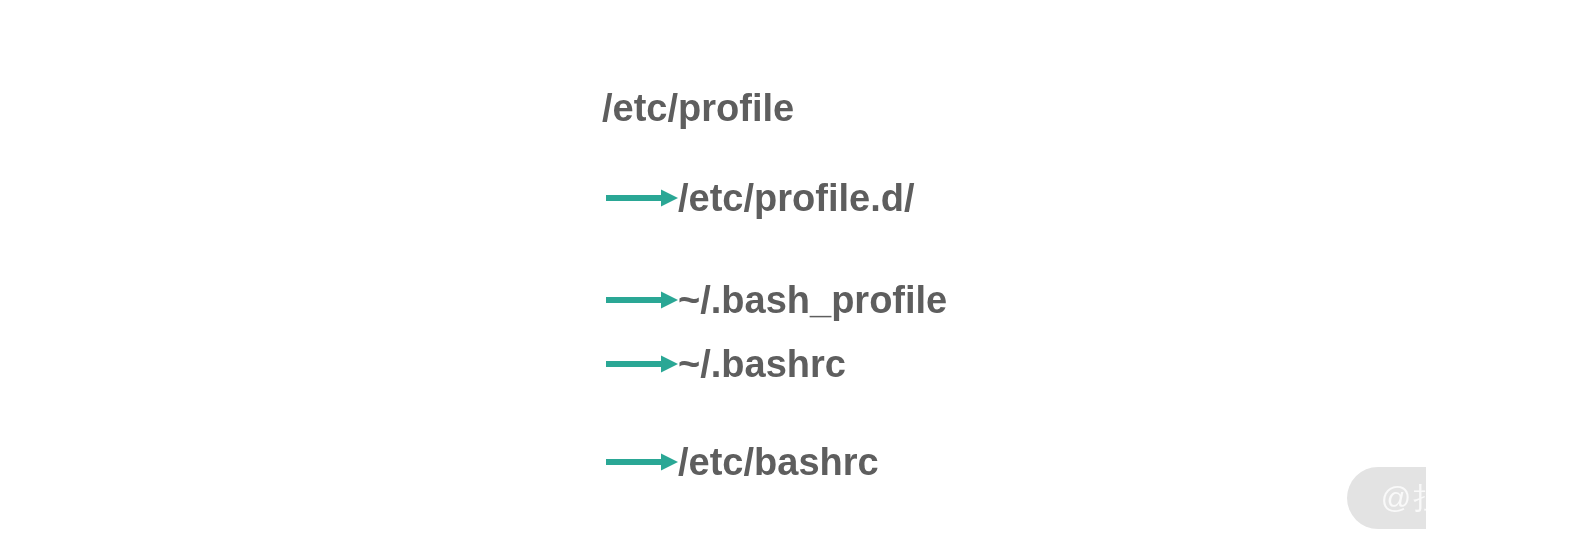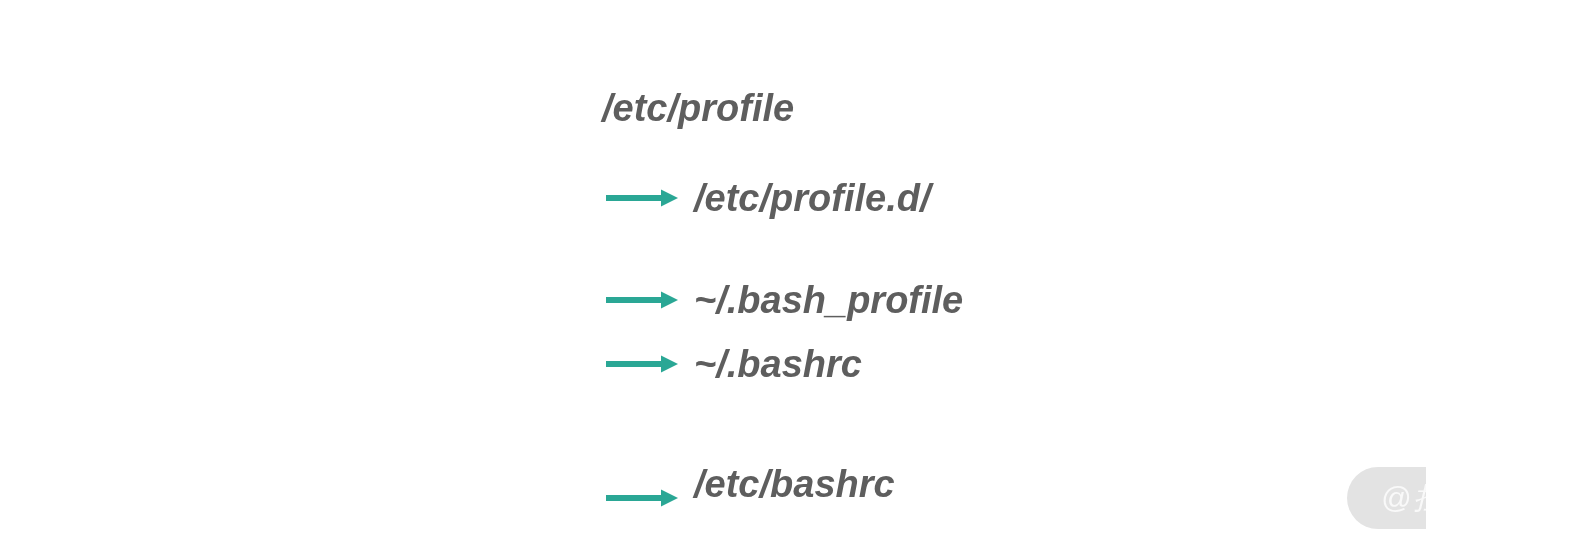--- a/index.html
+++ b/index.html
@@ -7,21 +7,20 @@
     padding: 0;
     background: #ffffff;
   }
   .canvas {
     position: relative;
     width: 1426px;
     height: 553px;
     background: var(--page-bg, #ffffff);
     overflow: hidden;
     font-family: "Liberation Sans", "DejaVu Sans", sans-serif;
-    font-style: italic;
   }
   .flow-title {
     position: absolute;
     left: 602px;
     top: 84px;
     height: 48px;
     line-height: 48px;
     font-size: 38px;
     font-weight: bold;
     color: var(--text-color, #5e5e5e);
@@ -30,30 +29,30 @@
   .flow-row {
     position: absolute;
     left: 606px;
     height: 48px;
     display: flex;
     align-items: center;
   }
   .flow-row.r0 { top: 174px; }
   .flow-row.r1 { top: 276px; }
   .flow-row.r2 { top: 340px; }
-  .flow-row.r3 { top: 460px; align-items: flex-end; }
+  .flow-row.r3 { top: 438px; }
   .arrow-icon {
     width: 72px;
     height: 20px;
     flex: 0 0 auto;
     color: var(--arrow-color, #2aa795);
     display: block;
   }
   .flow-label {
-    margin-left: 16px;
+    margin-left: 0;
     font-size: 38px;
     font-weight: bold;
     color: var(--text-color, #5e5e5e);
     white-space: nowrap;
     line-height: 48px;
   }
   .watermark {
     position: absolute;
     left: 1347px;
     top: 467px;

